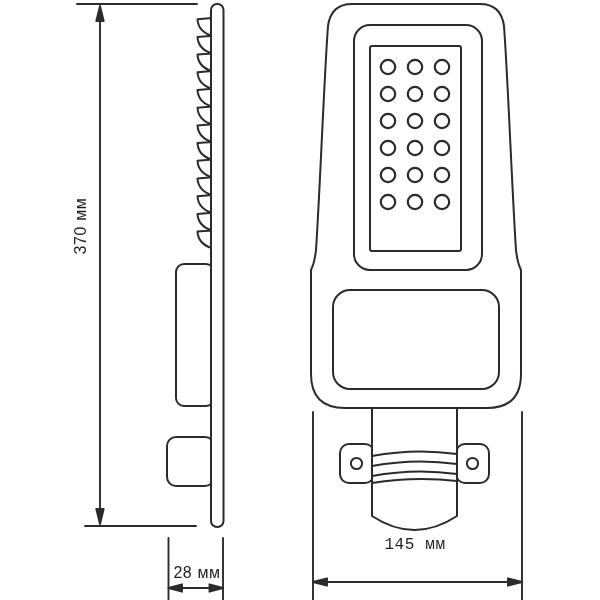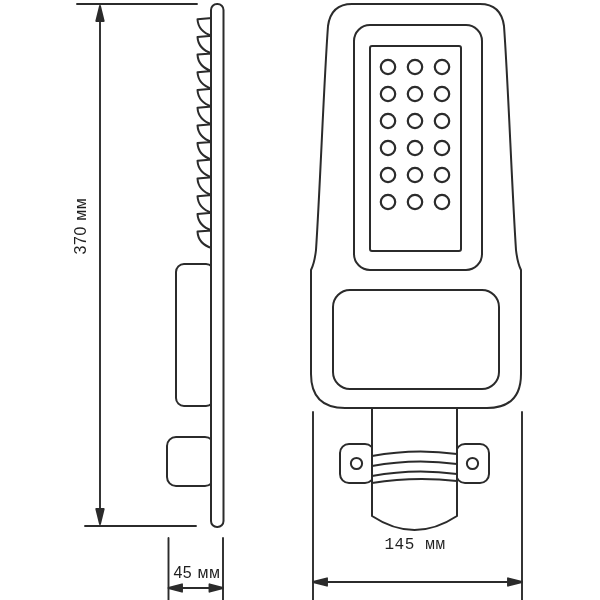--- a/index.html
+++ b/index.html
@@ -119,16 +119,16 @@
         <path d="M522,412 V600"></path>
         <path d="M315,582 H520"></path>
         <path d="M313,582 L327,578.3 L327,585.7 Z" fill="#2b2b2b"></path>
         <path d="M522,582 L508,578.3 L508,585.7 Z" fill="#2b2b2b"></path>
       </g>
     </g>
   </svg>
 
   <div class="dim-label rotated" style="left:81px; top:226px;">370 мм</div>
 
-  <div class="dim-label" style="left:197px; top:573px;">45 мм</div>
+  <div class="dim-label" style="left:197px; top:573px;">28 мм</div>
 
   <div class="dim-label" style="left:415px; top:545px;font-family:Liberation Mono, monospace;">145 мм</div>
 </div>
 
 </body></html>

